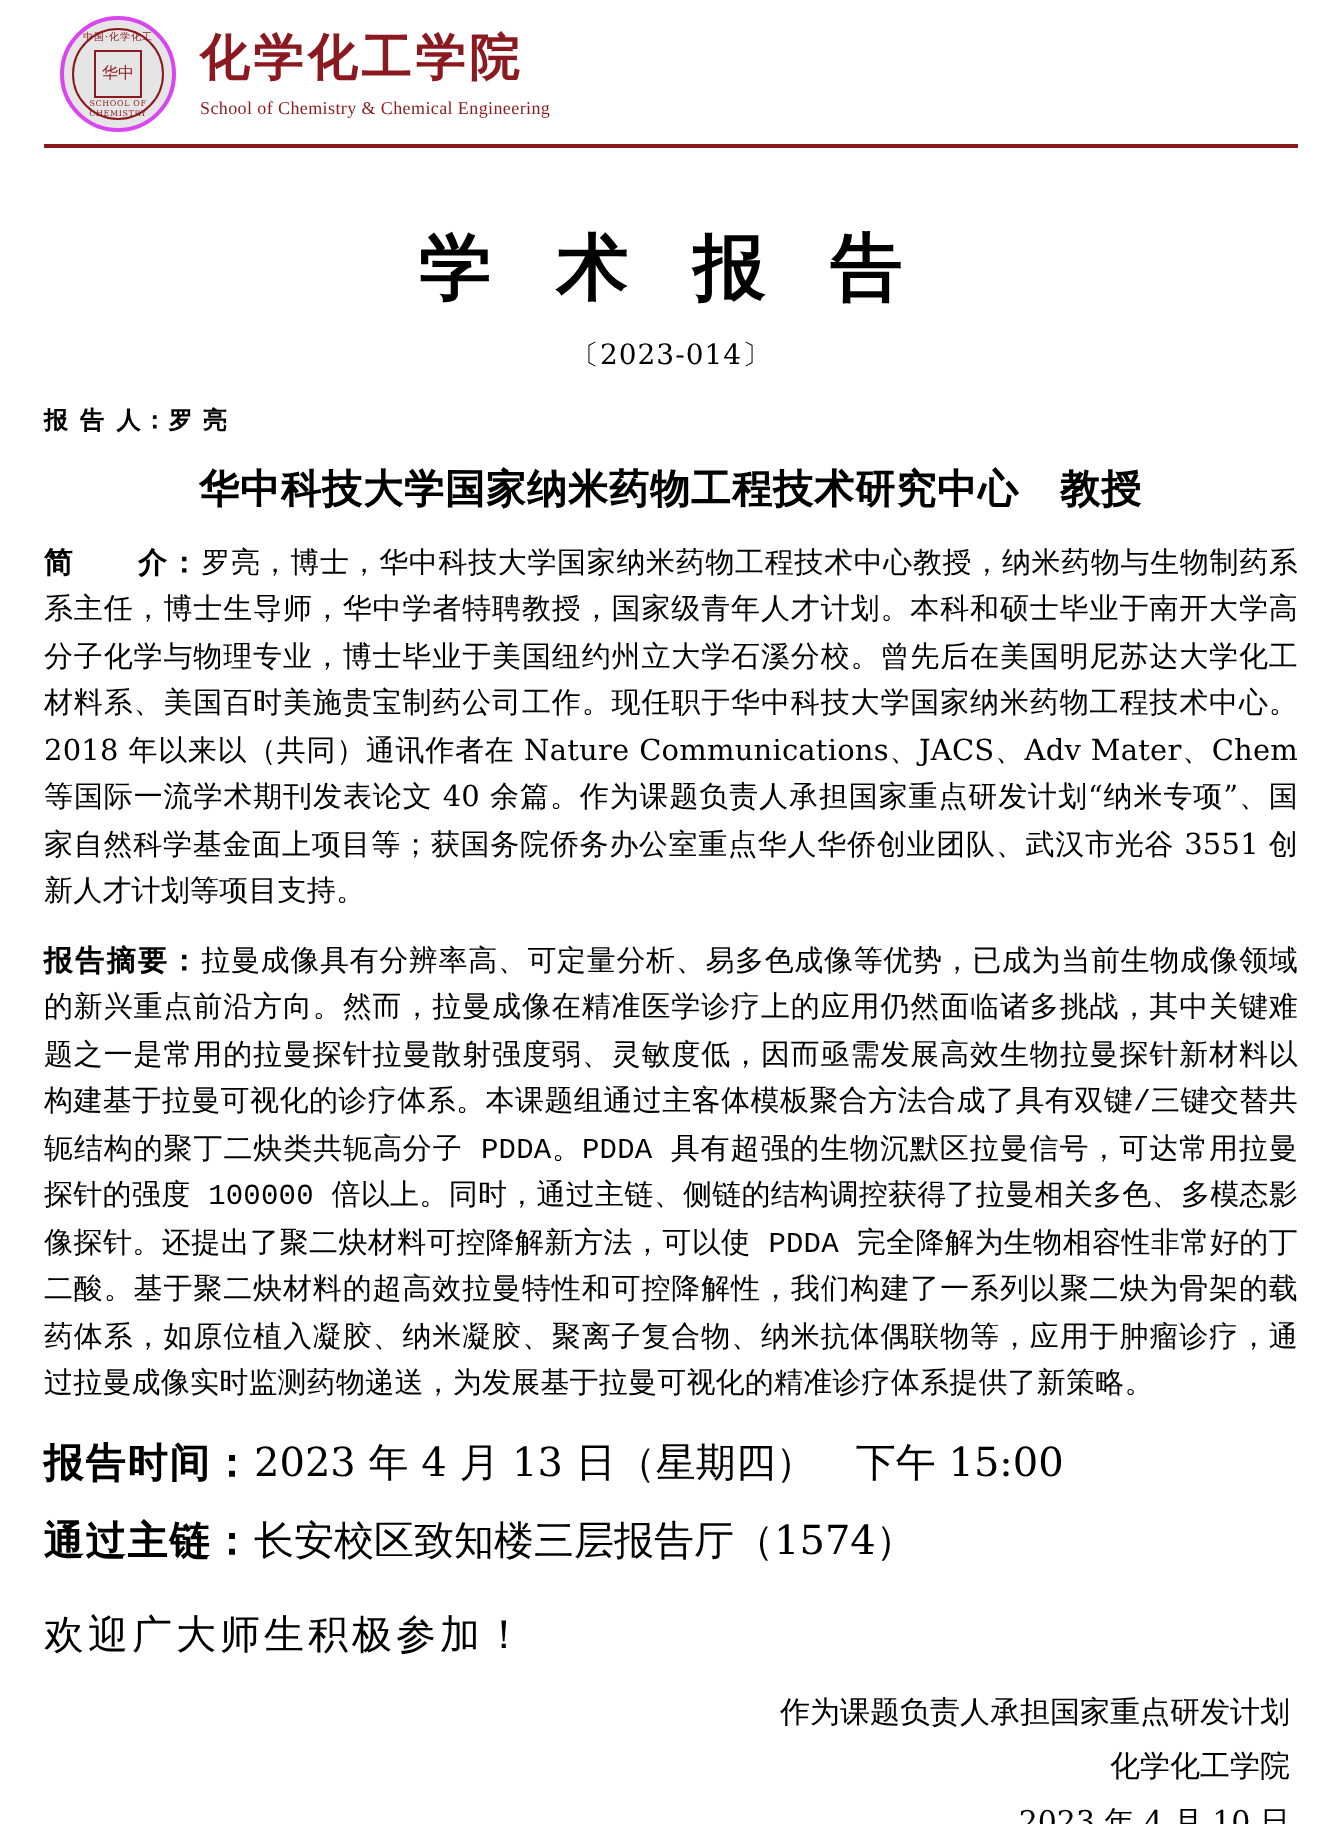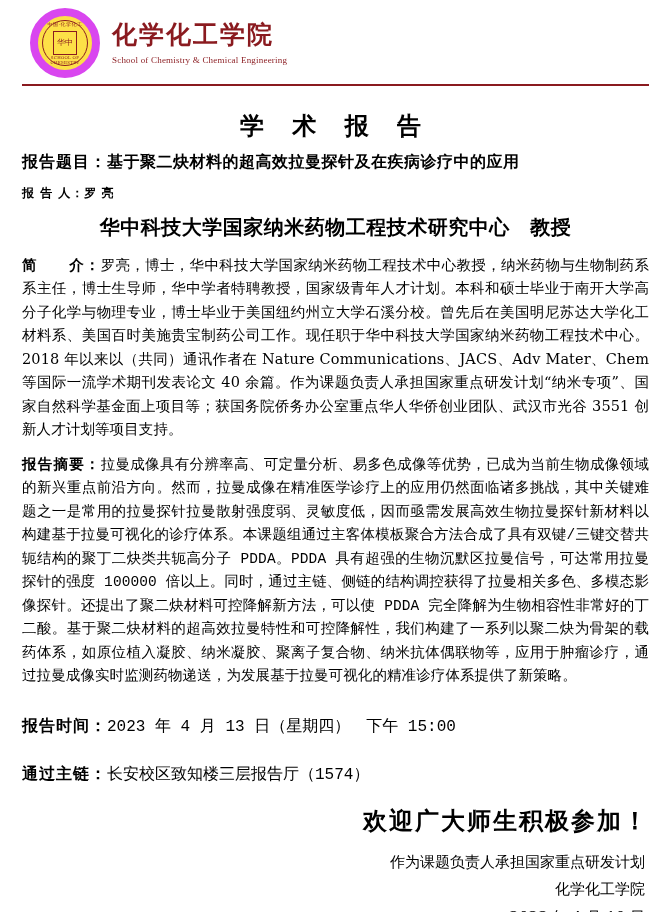--- a/index.html
+++ b/index.html
@@ -27,24 +27,24 @@
     display: flex;
     align-items: center;
     padding: 8px 0 6px 8px;
     border-bottom: 2px solid #8a1a1f;
     margin: 0 0 0 0;
   }
   .seal {
     width: 54px;
     height: 54px;
     border-radius: 50%;
-    border: 8px solid #d946ef;
+    border: 2px solid #d946ef;
     position: relative;
     flex: 0 0 auto;
-    background: #fde047;
+    background: #e5e5e5;
   }
   .seal .seal-inner {
     position: absolute;
     left: 50%;
     top: 50%;
     transform: translate(-50%, -50%);
     width: 22px;
     height: 22px;
     border: 1.5px solid #8a1a1f;
     display: flex;
@@ -95,24 +95,24 @@
     font-family: "Liberation Serif", serif;
     font-size: 9px;
     color: #8a1a1f;
     letter-spacing: 0.2px;
     margin-top: 5px;
   }
 
   
   .doc-title {
     text-align: center;
-    font-size: 24px;
+    font-size: 36px;
     font-weight: bold;
     letter-spacing: 10px;
-    margin: 24px 0 4px 0;
+    margin: 36px 0 4px 0;
     font-family: "DejaVu Serif", "Liberation Serif", serif;
   }
   .doc-number {
     text-align: center;
     font-size: 14px;
     margin: 10px 0 14px 0;
     letter-spacing: 0.5px;
   }
 
   
@@ -157,28 +157,27 @@
     font-weight: bold;
     letter-spacing: 1px;
   }
   .abstract {
     margin-top: 12px;
     font-family: Liberation Mono, monospace;
   }
 
   
   .info-row {
-    font-size: 16px;
-    margin: 27px 0 6px 0;
-    font-family: Liberation Mono, monospace;
+    font-size: 20px;
+    margin: 12px 0 6px 0;
   }
   .welcome {
-    text-align: right;
-    font-size: 24px;
-    font-weight: bold;
+    text-align: left;
+    font-size: 20px;
+    font-weight: normal;
     letter-spacing: 2px;
     margin: 20px 0 12px 0;
     font-family: "DejaVu Serif", "Liberation Serif", serif;
   }
   .sign {
     text-align: right;
     font-size: 15px;
     line-height: 1.85;
     padding-right: 4px;
   }
@@ -195,24 +194,22 @@
       <div class="seal-inner">华中</div>
       <div class="seal-text-bottom">SCHOOL OF CHEMISTRY</div>
     </div>
     <div class="school-block">
       <div class="school-cn">化学化工学院</div>
       <div class="school-en">School of Chemistry &amp; Chemical Engineering</div>
     </div>
   </div>
 
   <div class="doc-title">学 术 报 告</div>
-
-  <div class="field-row">
-    <span class="field-label">报告题目：</span><span class="field-value">基于聚二炔材料的超高效拉曼探针及在疾病诊疗中的应用</span>
-  </div>
+  <div class="doc-number">〔2023-014〕</div>
+
 
   <div class="field-row speaker-row">
     <span class="field-label">报 告 人：</span><span class="field-value">罗 亮</span>
   </div>
 
   <div class="affiliation">华中科技大学国家纳米药物工程技术研究中心　教授</div>
 
   <div class="para">
     <span class="lead">简　　介：</span><span>罗亮，博士，华中科技大学国家纳米药物工程技术中心教授，纳米药物与生物制药系系主任，博士生导师，华中学者特聘教授，国家级青年人才计划。本科和硕士毕业于南开大学高分子化学与物理专业，博士毕业于美国纽约州立大学石溪分校。曾先后在美国明尼苏达大学化工材料系、美国百时美施贵宝制药公司工作。现任职于华中科技大学国家纳米药物工程技术中心。2018 年以来以（共同）通讯作者在 Nature Communications、JACS、Adv Mater、Chem 等国际一流学术期刊发表论文 40 余篇。作为课题负责人承担国家重点研发计划“纳米专项”、国家自然科学基金面上项目等；获国务院侨务办公室重点华人华侨创业团队、武汉市光谷 3551 创新人才计划等项目支持。</span>
   </div>

